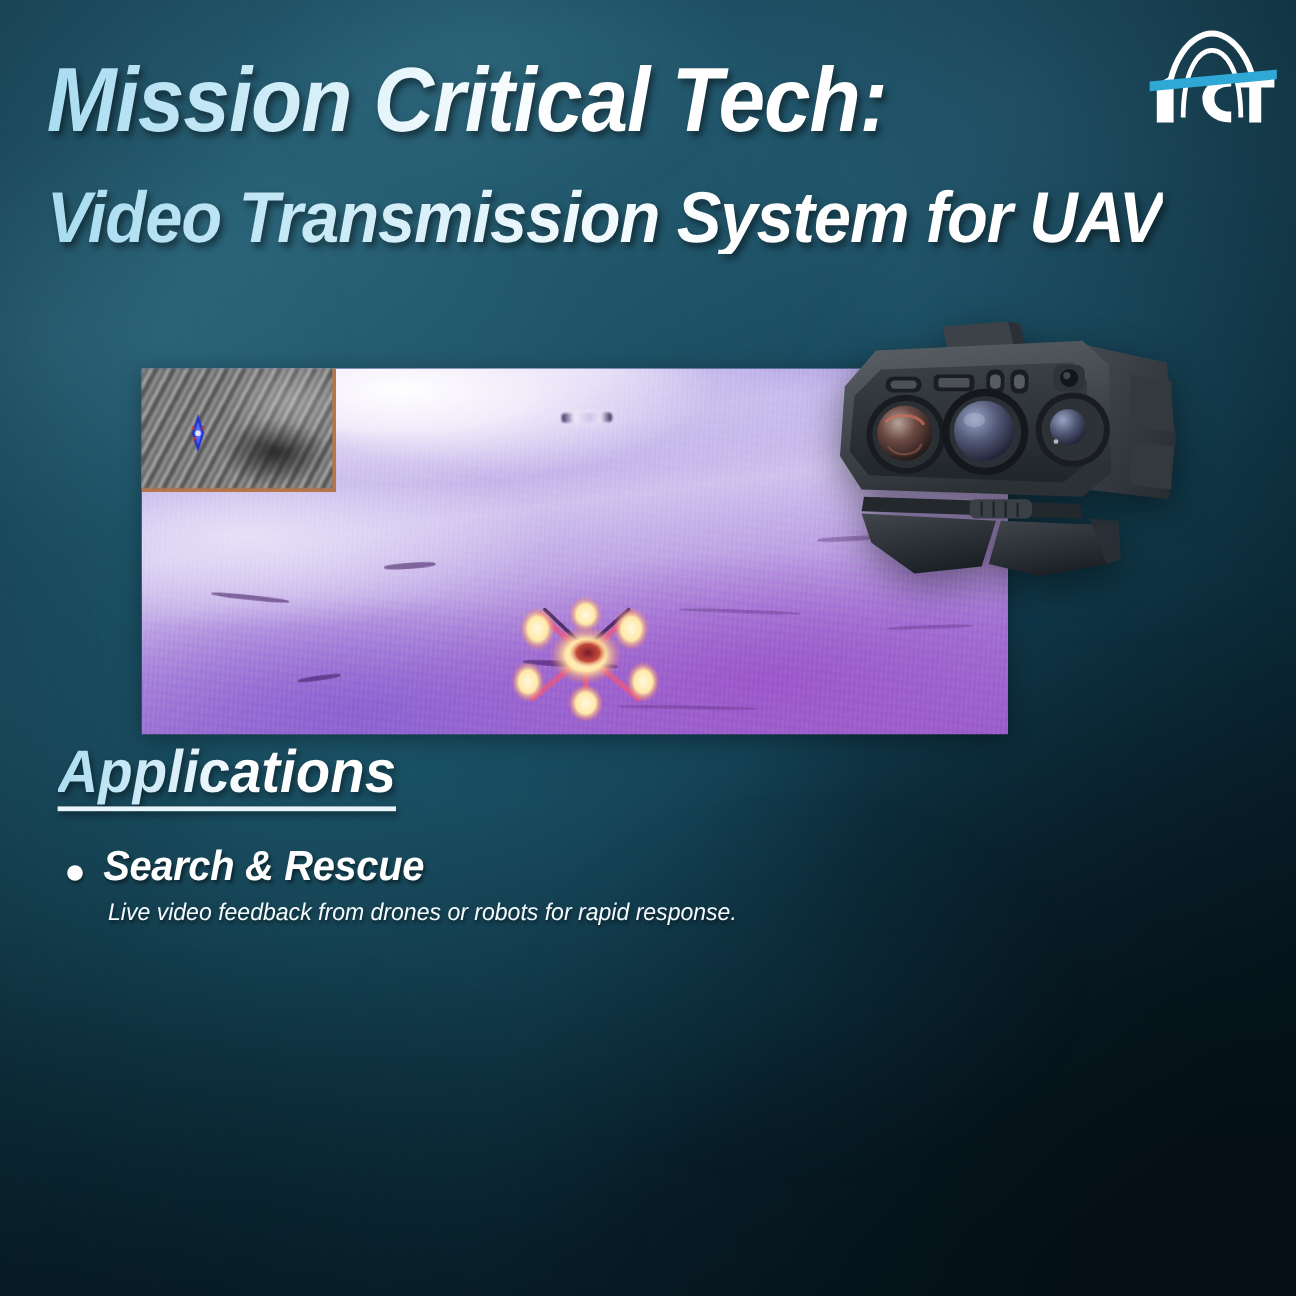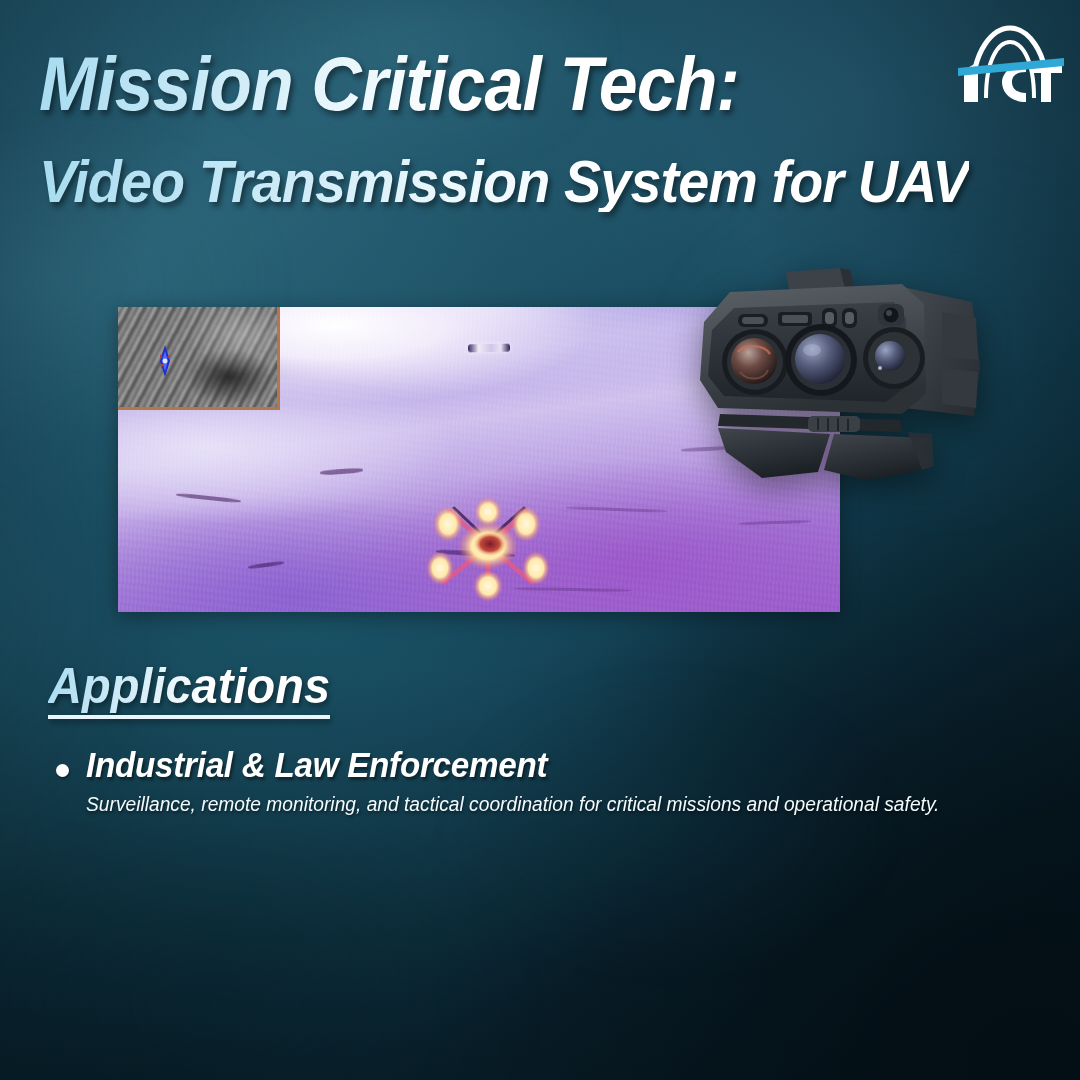--- a/index.html
+++ b/index.html
@@ -105,21 +105,21 @@
     background:linear-gradient(90deg,#3a2a62 0%, #efeaf8 25%, #cfc6e8 55%, #e8e2f5 78%, #2e1f52 100%);
     border-radius:3px; filter:blur(.7px); transform:rotate(-1deg);
     box-shadow:0 0 4px rgba(255,255,255,.5);
   }
   .hot-drone{ position:absolute; left:41%; top:60%; width:148px; height:112px; }
 
   .device{ position:absolute; left:690px; top:256px; width:320px; height:260px;
            filter:drop-shadow(0 10px 16px rgba(0,0,0,.45)); }
 
   
-  .apps{ position:absolute; left:48px; top:660px; width:1000px; }
+  .apps{ position:absolute; left:48px; top:617px; width:1000px; }
   .apps-head{
     font-size:50px; font-weight:700; font-style:italic; line-height:1.05;
     display:inline-block; padding-bottom:2px;
     background:linear-gradient(100deg,#a9ddf1 0%, #d2ecf8 30%, #ffffff 58%, #ffffff 100%);
     -webkit-background-clip:text; background-clip:text;
     color:transparent; -webkit-text-fill-color:transparent;
     filter:drop-shadow(2px 3px 3px rgba(0,0,0,.45));
     transform:scaleX(.94); transform-origin:left center;
     border-bottom:4px solid #e8f6fc;
   }
@@ -329,20 +329,20 @@
     <path d="M144 178 L238 182 L234 214 L176 224 L134 214 Z" fill="url(#visorG)"></path>
     <path d="M218 176 L242 178 L244 210 L232 214 Z" fill="#2a3035" opacity=".9"></path>
   </svg>
 </div>
 
 <div class="apps">
   <div class="apps-head">Applications</div>
 
   <ul class="app-list">
 
-
-    <li class="app-item wide">
+    <li class="app-item">
       <span class="bullet"></span>
-      <div class="app-title">Industrial &amp; Law Enforcement</div>
-      <div class="app-desc">Surveillance, remote monitoring, and tactical coordination for critical missions and operational safety.</div>
+      <div class="app-title">Search &amp; Rescue</div>
+      <div class="app-desc">Live video feedback from drones or robots for rapid response.</div>
     </li>
+
   </ul>
 </div>
 
 </body></html>

